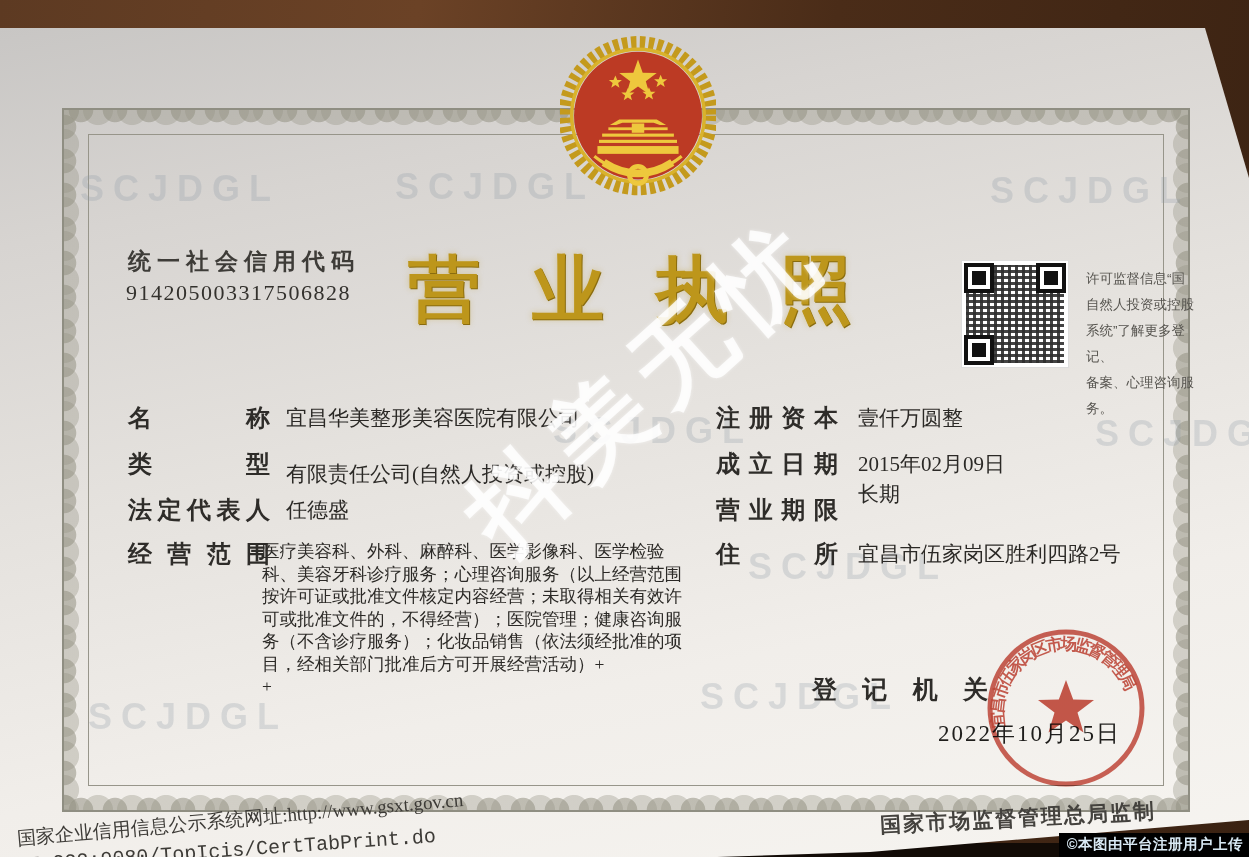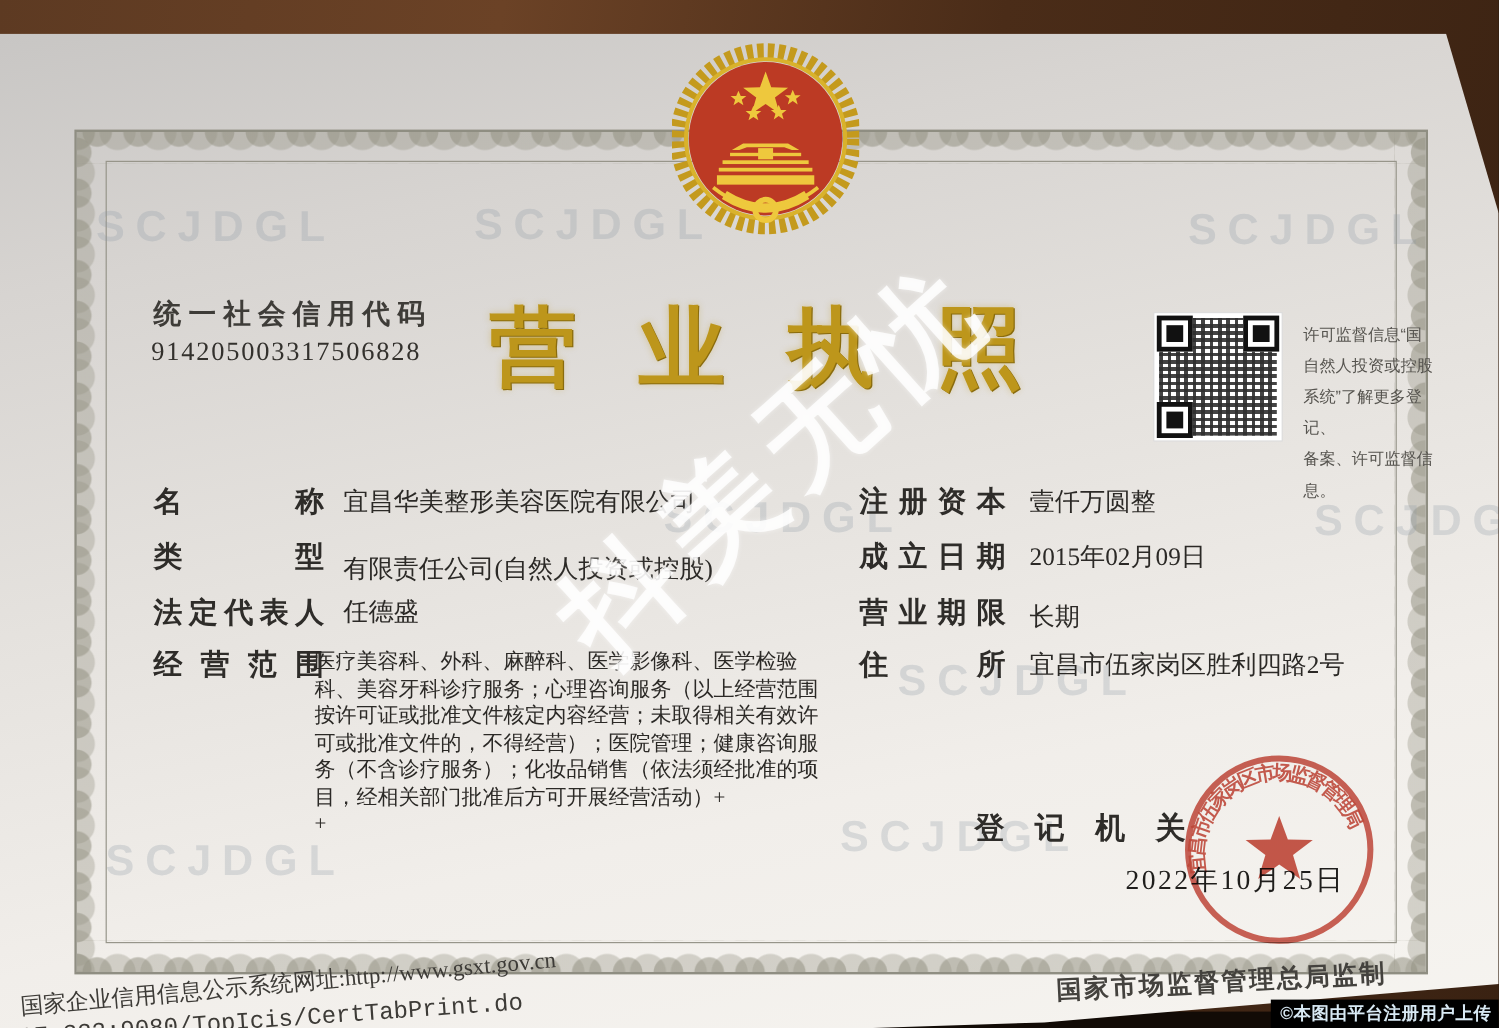--- a/index.html
+++ b/index.html
@@ -129,21 +129,21 @@
     <div class="qr">
       <div class="qr-noise"></div>
       <div class="finder f-tl"></div>
       <div class="finder f-tr"></div>
       <div class="finder f-bl"></div>
     </div>
     <div class="qr-caption">
       <div>许可监督信息“国</div>
       <div>自然人投资或控股</div>
       <div>系统”了解更多登记、</div>
-      <div>备案、许可监督信息。</div>
+      <div>备案、心理咨询服务。</div>
     </div>
 
     <div class="lbl" style="left:128px;top:374px;width:142px" data-spread="">
         <span>名</span>
         <span>称</span>
       </div>
     <div class="val" style="left:286px;top:376px">宜昌华美整形美容医院有限公司</div>
 
     <div class="lbl" style="left:128px;top:420px;width:142px" data-spread="">
         <span>类</span>
@@ -184,21 +184,21 @@
         <span>期</span>
       </div>
     <div class="val" style="left:858px;top:422px">2015年02月09日</div>
 
     <div class="lbl" style="left:716px;top:466px;width:122px" data-spread="">
         <span>营</span>
         <span>业</span>
         <span>期</span>
         <span>限</span>
       </div>
-    <div class="val" style="left:858px;top:472px">长期</div>
+    <div class="val" style="left:858px;top:452px">长期</div>
 
     <div class="lbl" style="left:716px;top:510px;width:122px" data-spread="">
         <span>住</span>
         <span>所</span>
       </div>
     <div class="val" style="left:858px;top:512px">宜昌市伍家岗区胜利四路2号</div>
 
     <div class="reg-label" data-spread="">
         <span>登</span>
         <span>记</span>

